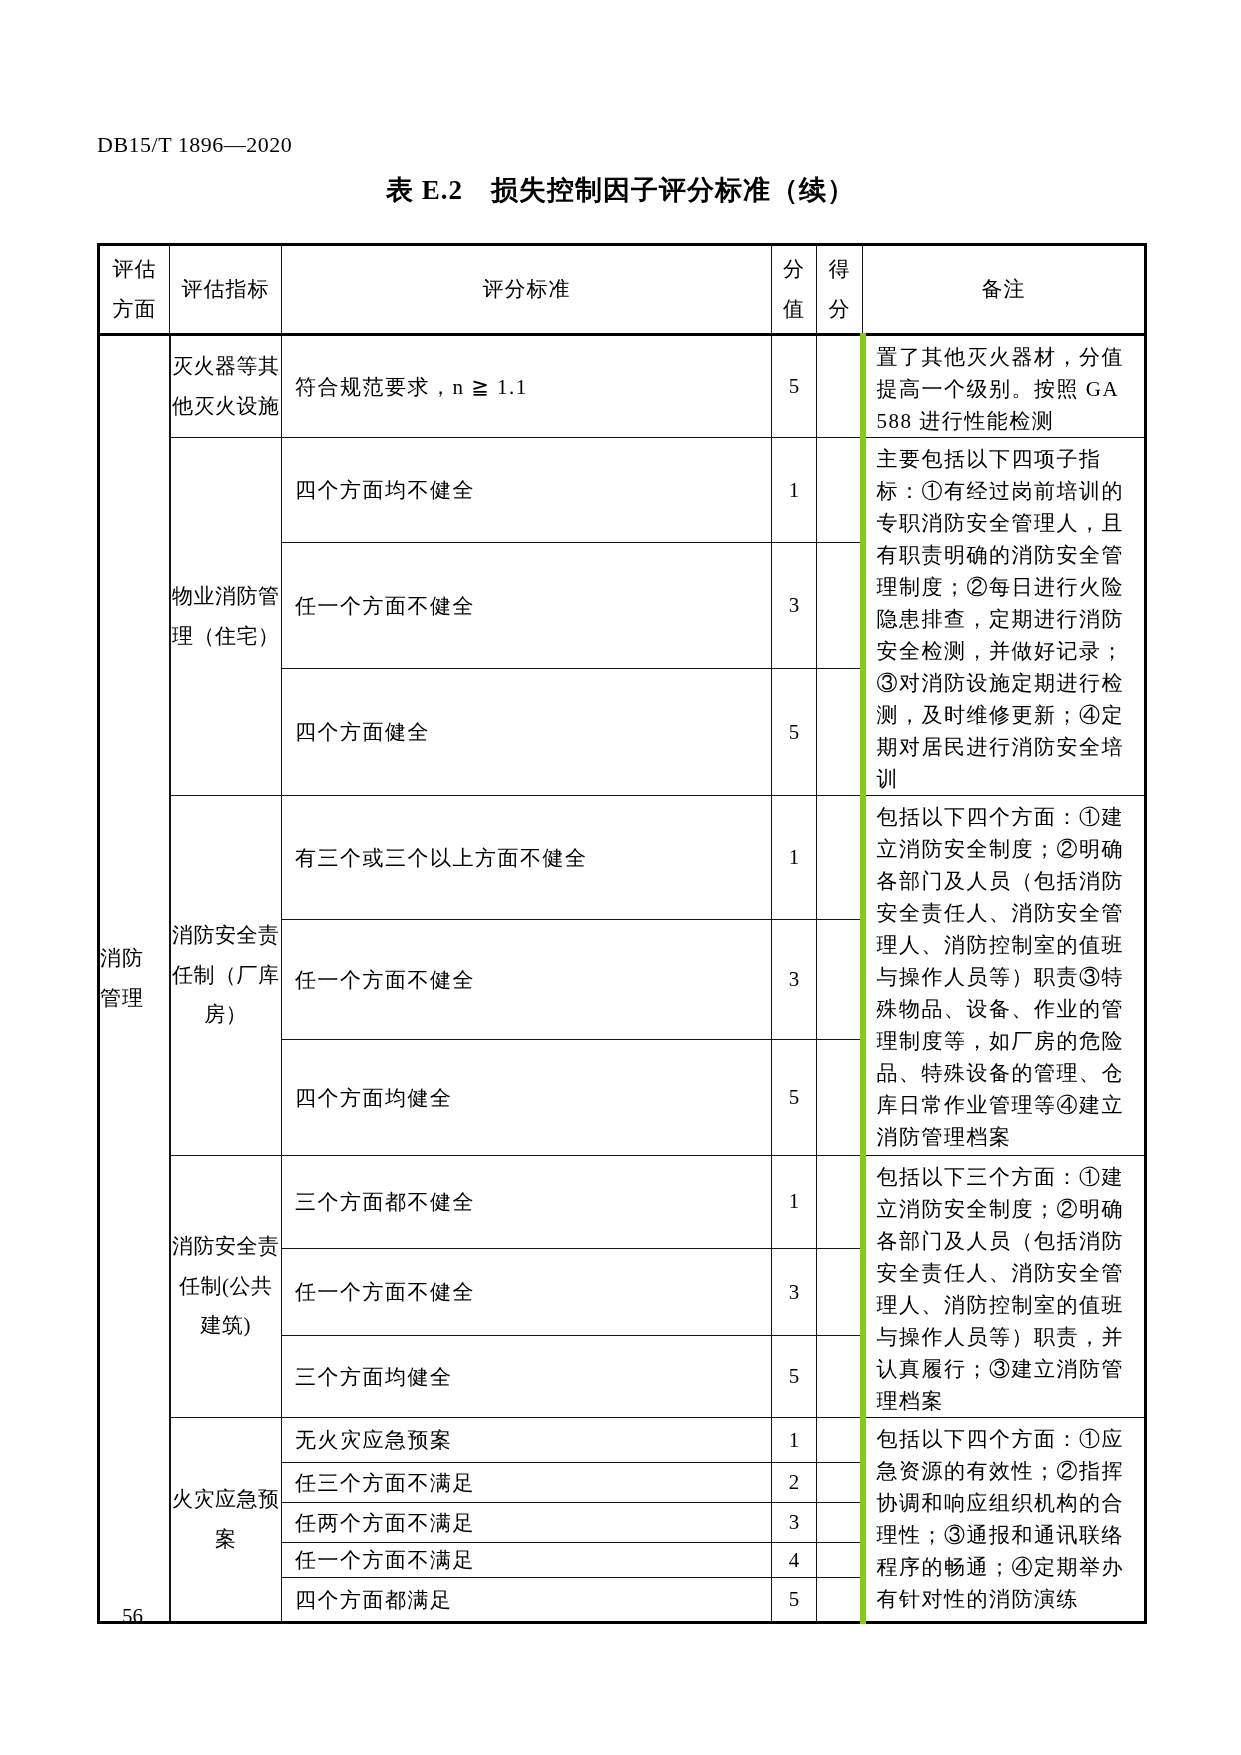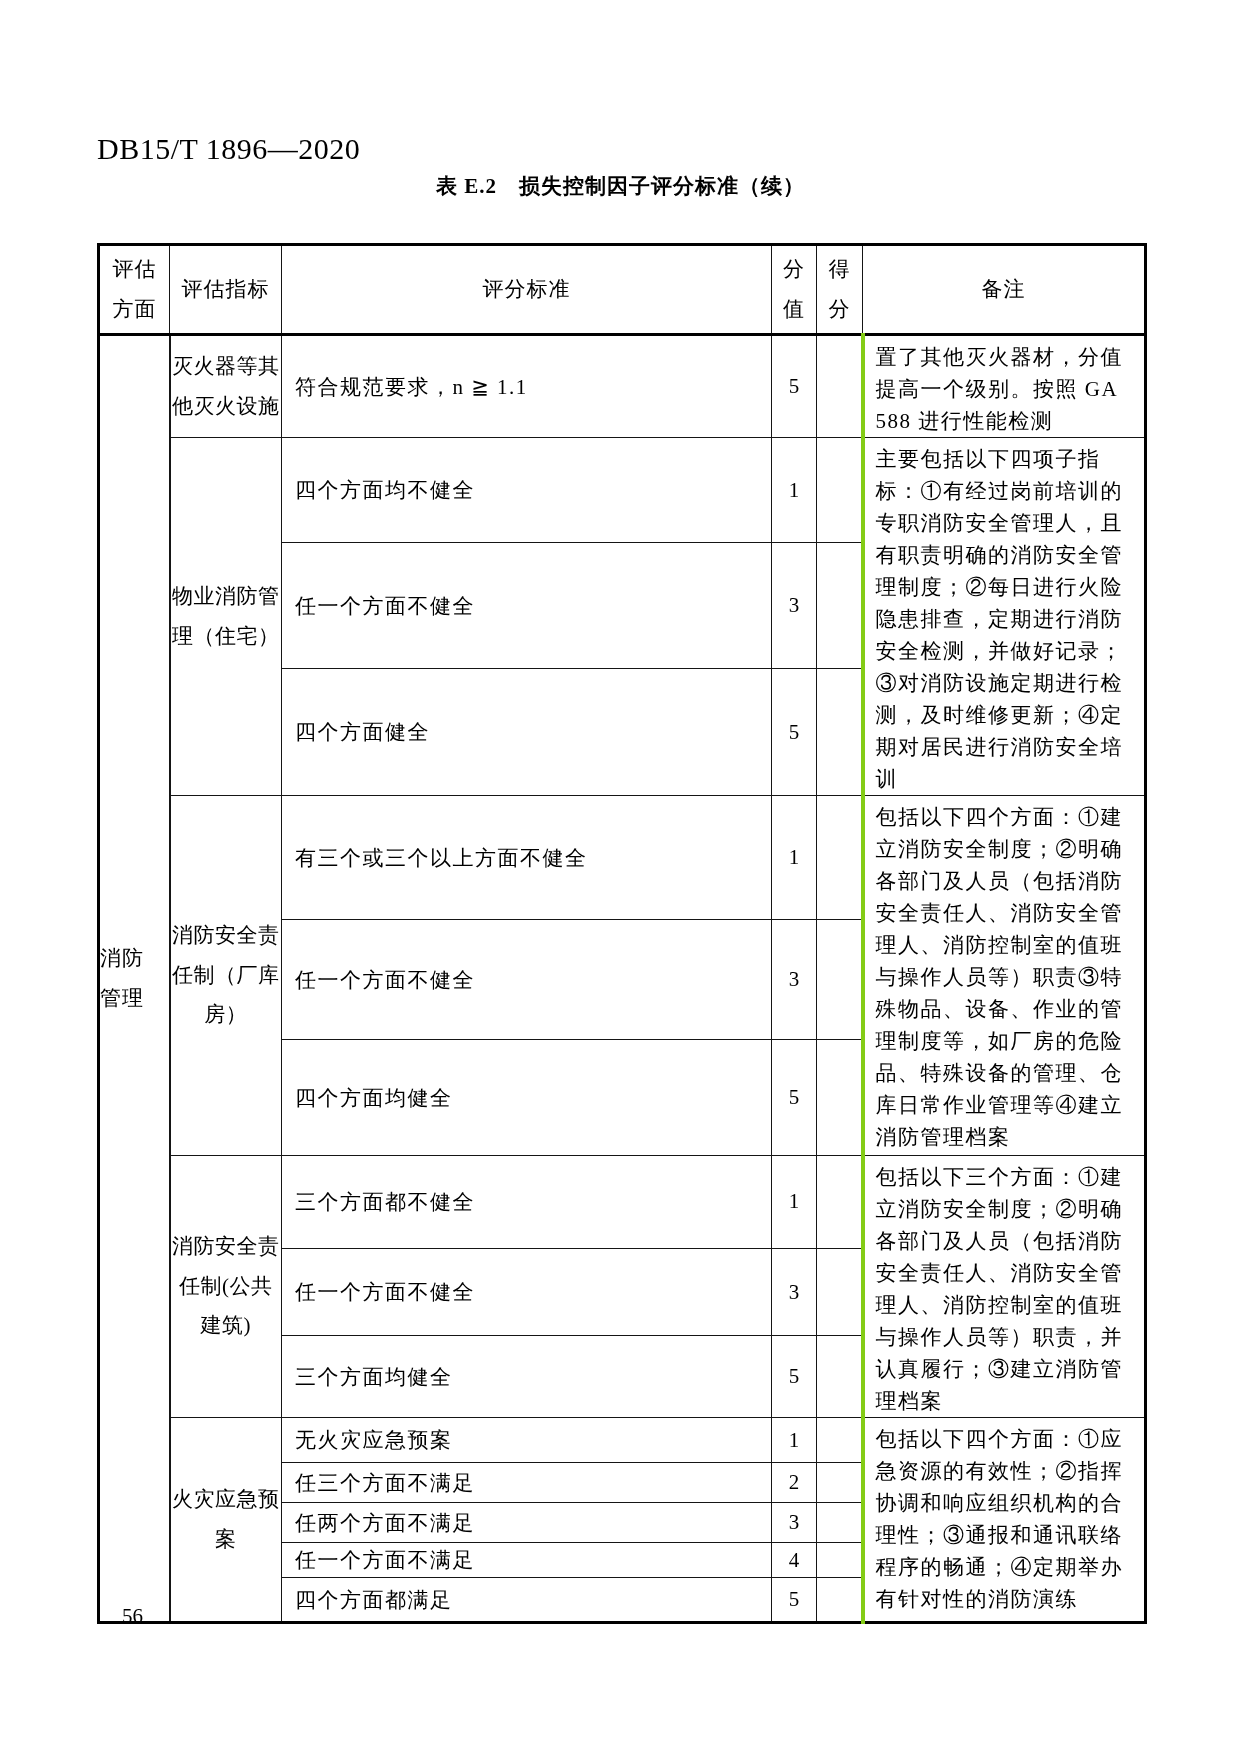--- a/index.html
+++ b/index.html
@@ -4,25 +4,25 @@
 <style>
   * { margin:0; padding:0; box-sizing:border-box; }
   html,body { background:#ffffff; }
   body {
     width:1241px; height:1755px; position:relative;
     font-family:"Liberation Serif","DejaVu Serif",serif;
     color:#000;
   }
   .doc-code {
     position:absolute; left:97px; top:132px;
-    font-size:30px; letter-spacing:0.5px; white-space:pre-line;
+    font-size:22px; letter-spacing:0.5px; white-space:pre-line;
   }
   .table-title {
     position:absolute; left:0; top:172px; width:100%;
-    text-align:center; font-size:21px; font-weight:bold;
+    text-align:center; font-size:27px; font-weight:bold;
     letter-spacing:1px; white-space:pre-line;
   }
   table.score-table {
     position:absolute; left:97px; top:223px; width:1047px;
     border-collapse:collapse; table-layout:fixed;
     border:3px solid #000;
     margin-top:20px;
   }
   th, td {
     border:1px solid #151515;
@@ -48,21 +48,21 @@
     text-align:left; vertical-align:middle;
     padding-left:13px; padding-right:18px; letter-spacing:1.5px;
   }
   td.score, td.obtained {
     text-align:center; vertical-align:middle; letter-spacing:0;
   }
   td.remark {
     text-align:left; vertical-align:top;
     padding:5px 5px 0 11px;
     line-height:32px; letter-spacing:1.5px;
-    border-left:4px solid #84cc16;
+    border-left:6px solid #84cc16;
   }
   .page-number {
     position:absolute; left:122px; top:1604px; font-size:21px;
   }
 </style>
 </head>
 <body>
 
 <div class="doc-code">DB15/T 1896—2020</div>
 <div class="table-title">表 E.2　损失控制因子评分标准（续）</div>

